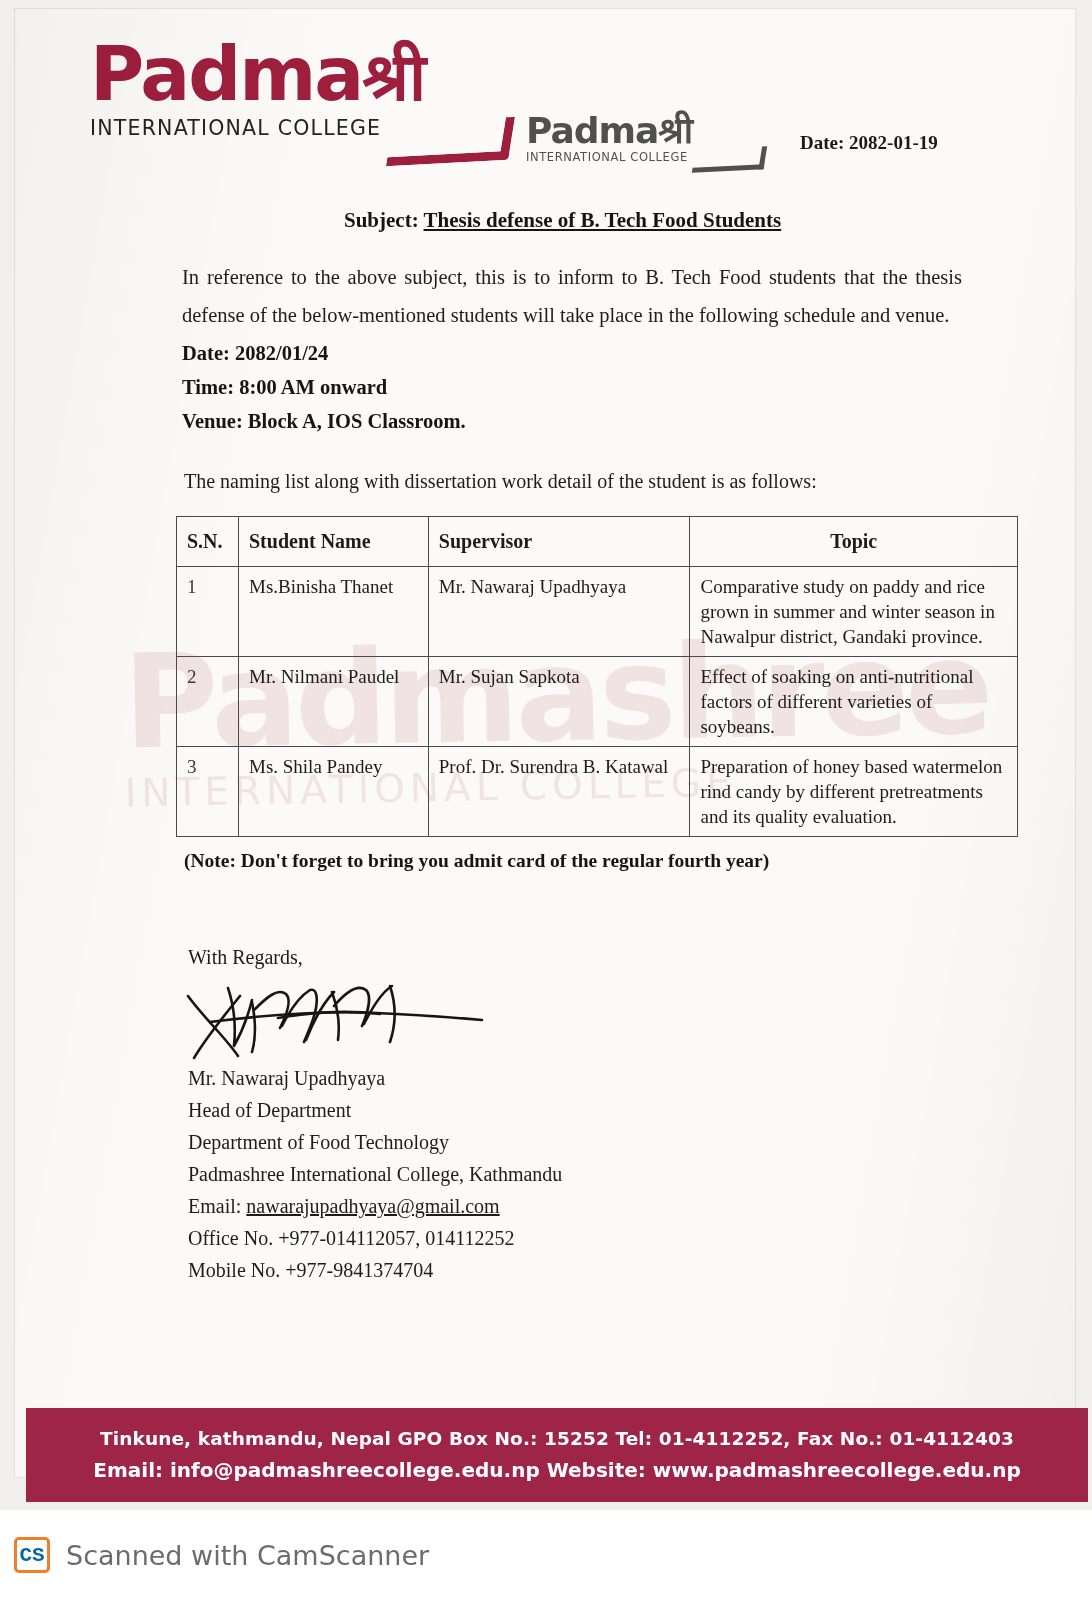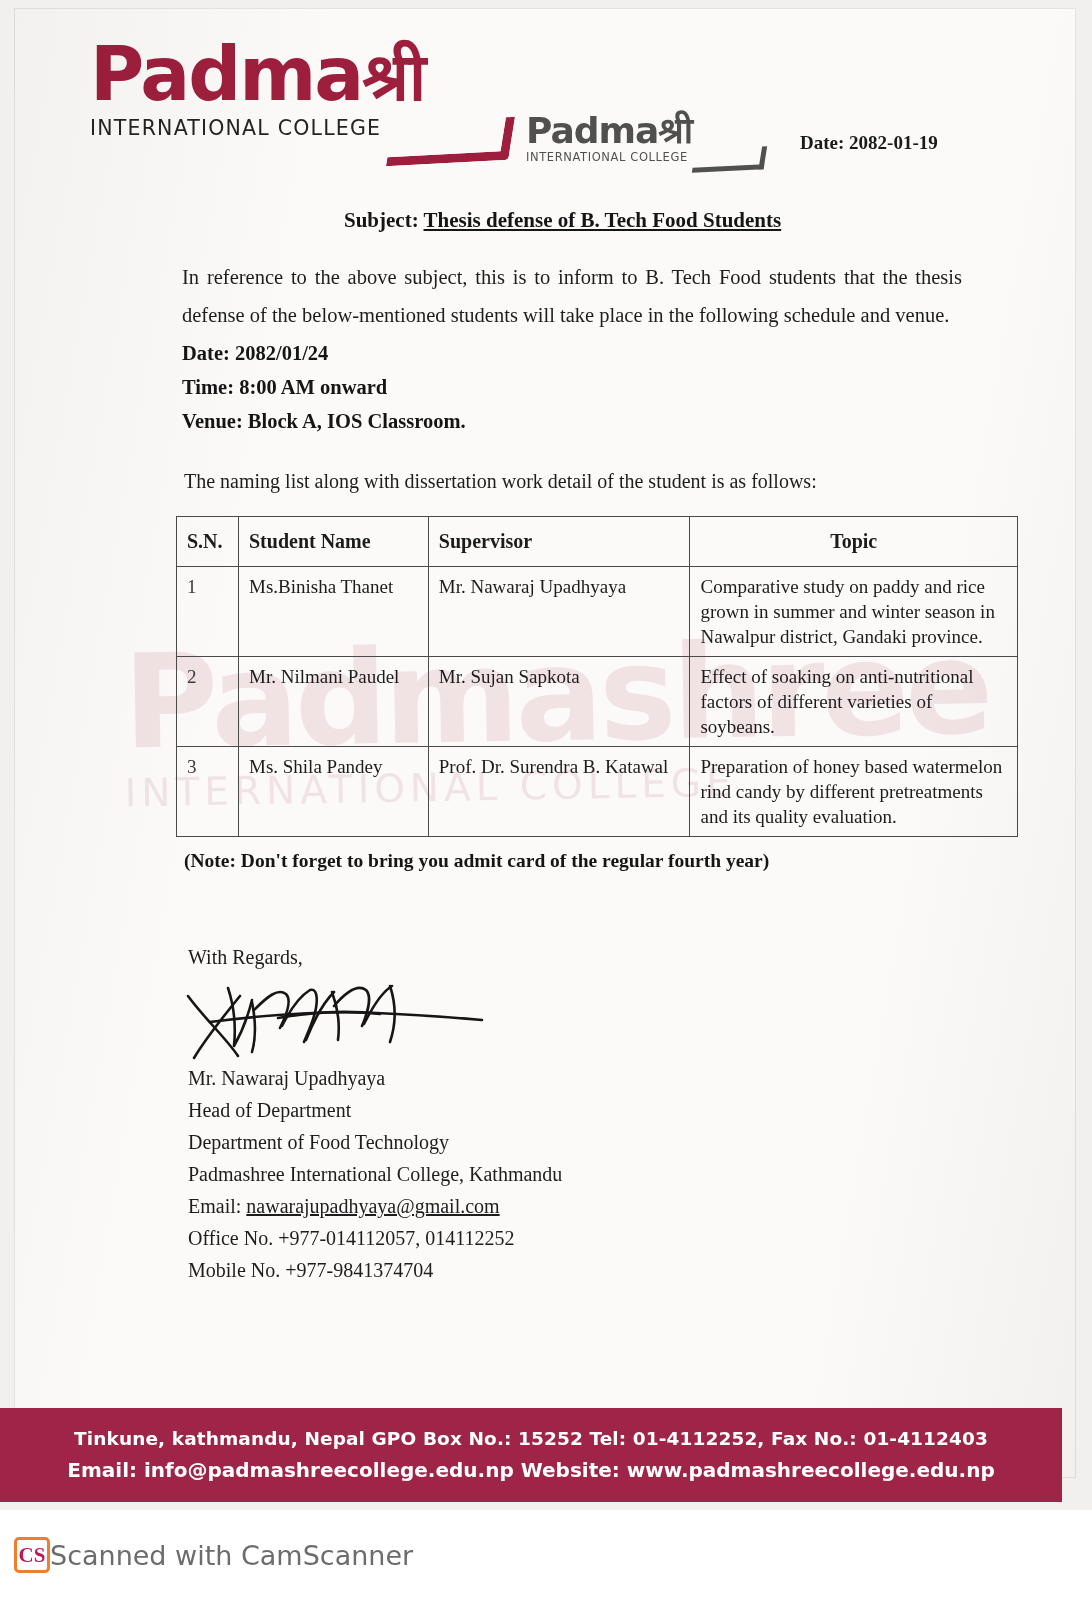--- a/index.html
+++ b/index.html
@@ -271,21 +271,21 @@
   }
   #signoff div { white-space: nowrap; }
   #signoff .email-link {
     text-decoration: underline;
     color: #1d1d1d;
   }
 
   
   #footer-band {
     position: absolute;
-    left: 0;
+    left: 26px;
     top: 1408px;
     width: 1062px;
     height: 94px;
     background: #9e2547;
     color: #ffffff;
     text-align: center;
     font-family: "DejaVu Sans", sans-serif;
   }
   #footer-band .f1 {
     font-weight: bold;
@@ -310,30 +310,31 @@
     display: flex;
     align-items: center;
     padding-left: 14px;
     box-sizing: border-box;
   }
   #cam-badge {
     width: 36px;
     height: 36px;
     border: 3px solid #ef7f2a;
     border-radius: 5px;
-    color: #be185d;
-    font-family: Liberation Serif, serif;
+    color: #0369a1;
+    font-family: Liberation Mono, monospace;
     font-weight: bold;
     font-size: 21px;
     display: flex;
     align-items: center;
     justify-content: center;
     box-sizing: border-box;
   }
   #cam-text {
+    margin-left: 16px;
     font-family: "DejaVu Sans", sans-serif;
     font-size: 27px;
     color: #6c6c6c;
   }
 </style>
 </head>
 <body>
 
 <div id="page">
   <div id="sheet">

